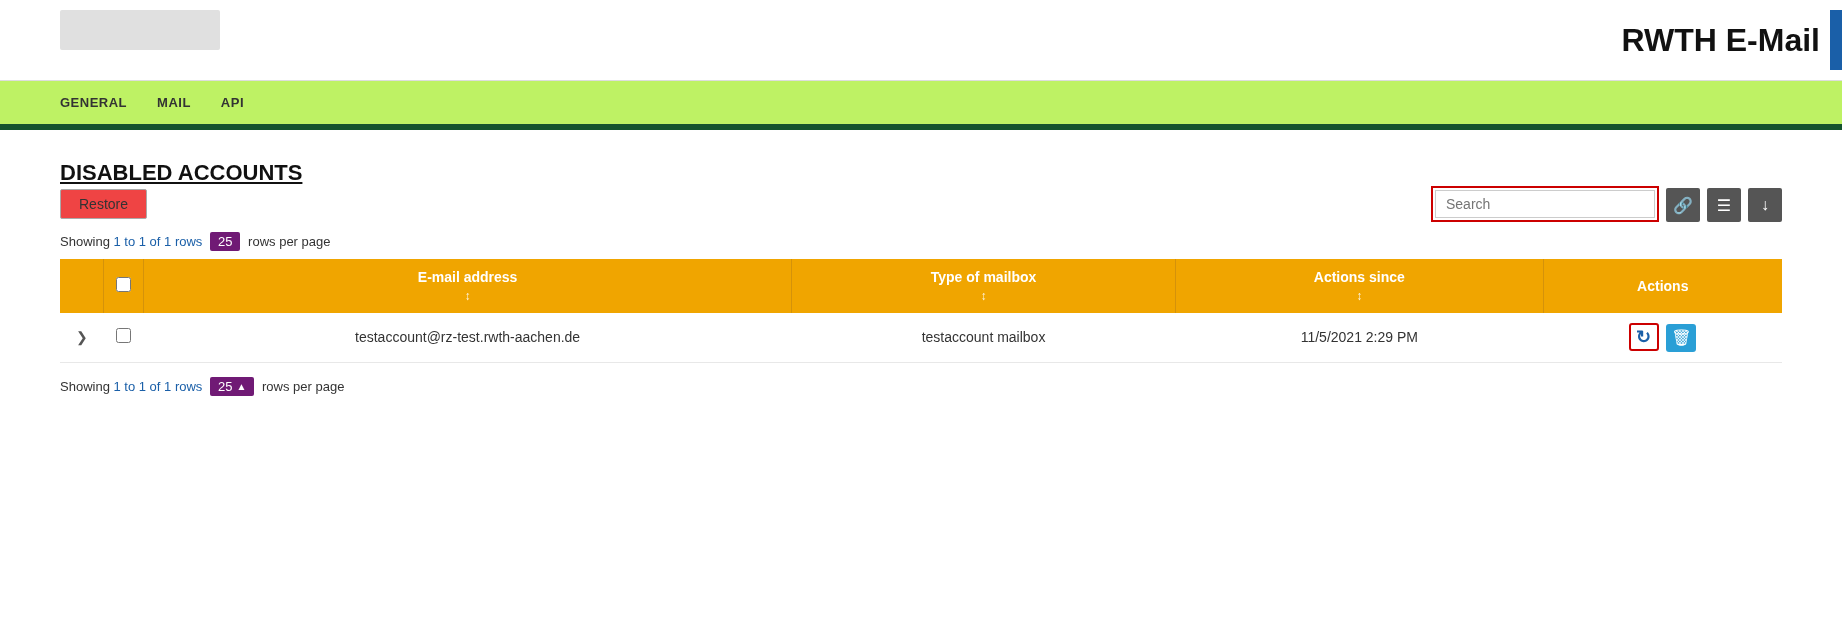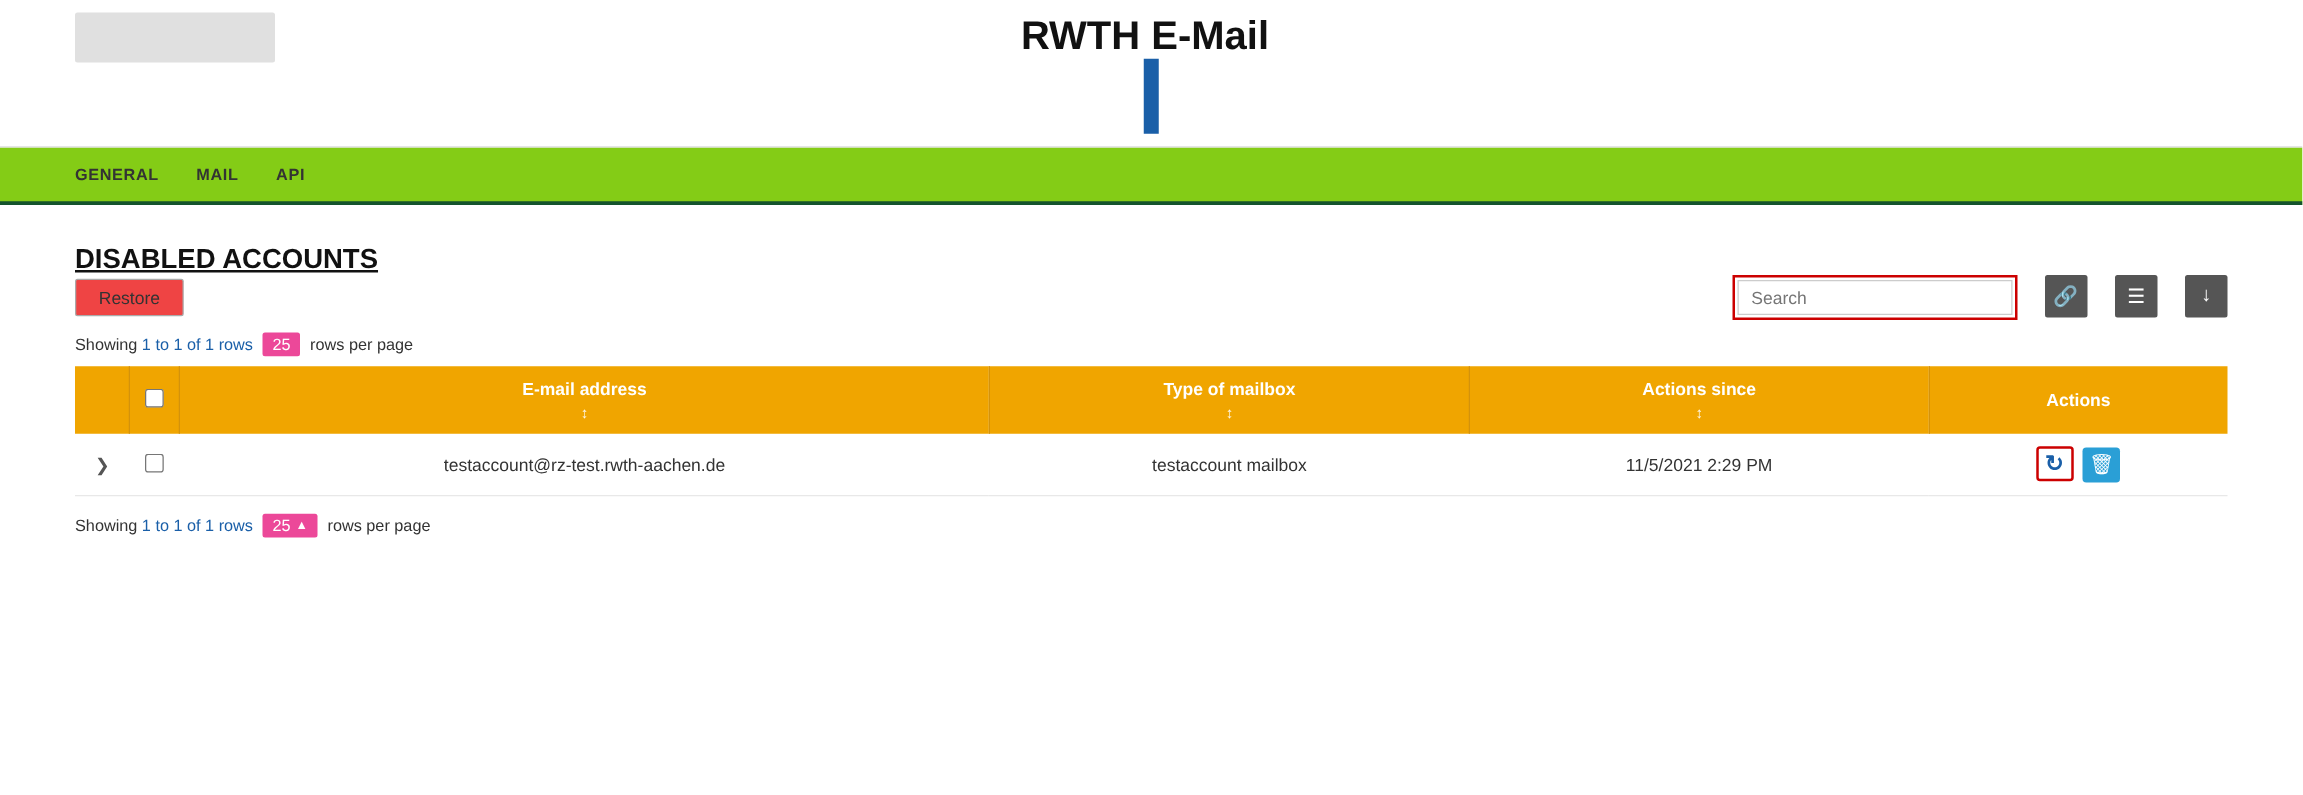--- a/index.html
+++ b/index.html
@@ -6,21 +6,20 @@
     body { font-family: Arial, sans-serif; background: #fff; color: #333; font-size: 14px; }
 
     
     .header {
       display: flex;
       justify-content: flex-end;
       align-items: center;
       padding: 10px 0 10px 0;
       border-bottom: 1px solid #ddd;
       position: relative;
-      flex-direction: column;
     }
     .header-title {
       font-size: 32px;
       font-weight: 900;
       color: #111;
       margin-right: 10px;
     }
     .header-blue-bar {
       width: 12px;
       background: #1a5fa8;
@@ -36,22 +35,22 @@
       height: 40px;
       background: #e0e0e0;
       border-radius: 2px;
     }
 
     
     .nav {
       display: flex;
       gap: 30px;
       padding: 14px 60px;
-      border-bottom: 3px solid #14532d;
-      background: #84cc16;
+      border-bottom: 6px solid #14532d;
+      background: #bef264;
     }
     .nav-item {
       font-weight: 700;
       font-size: 13px;
       color: #333;
       cursor: pointer;
       letter-spacing: 0.5px;
       text-transform: uppercase;
     }
 
@@ -80,22 +79,22 @@
       background: #ef4444;
       border: 1px solid #aaa;
       border-radius: 2px;
       cursor: pointer;
       font-size: 14px;
       color: #333;
     }
 
     .toolbar-right {
       display: flex;
-      align-items: flex-start;
-      gap: 22px;
+      align-items: flex-end;
+      gap: 7px;
       margin-left: 28px;
     }
     .search-input-wrap {
       border: 2px solid #cc0000;
       padding: 2px;
     }
     .search-input {
       padding: 5px 10px;
       width: 220px;
       border: 1px solid #ccc;
@@ -123,21 +122,21 @@
       margin-bottom: 8px;
       color: #333;
     }
     .rows-info a, .rows-info .highlight {
       color: #1a5fa8;
       text-decoration: none;
     }
     .rows-badge {
       display: inline-flex;
       align-items: center;
-      background: #ec4899;
+      background: #701a75;
       color: #fff;
       padding: 2px 8px;
       font-size: 13px;
       border-radius: 2px;
       margin: 0 4px;
       gap: 4px;
     }
     .rows-badge .arrow { font-size: 10px; }
 
     

